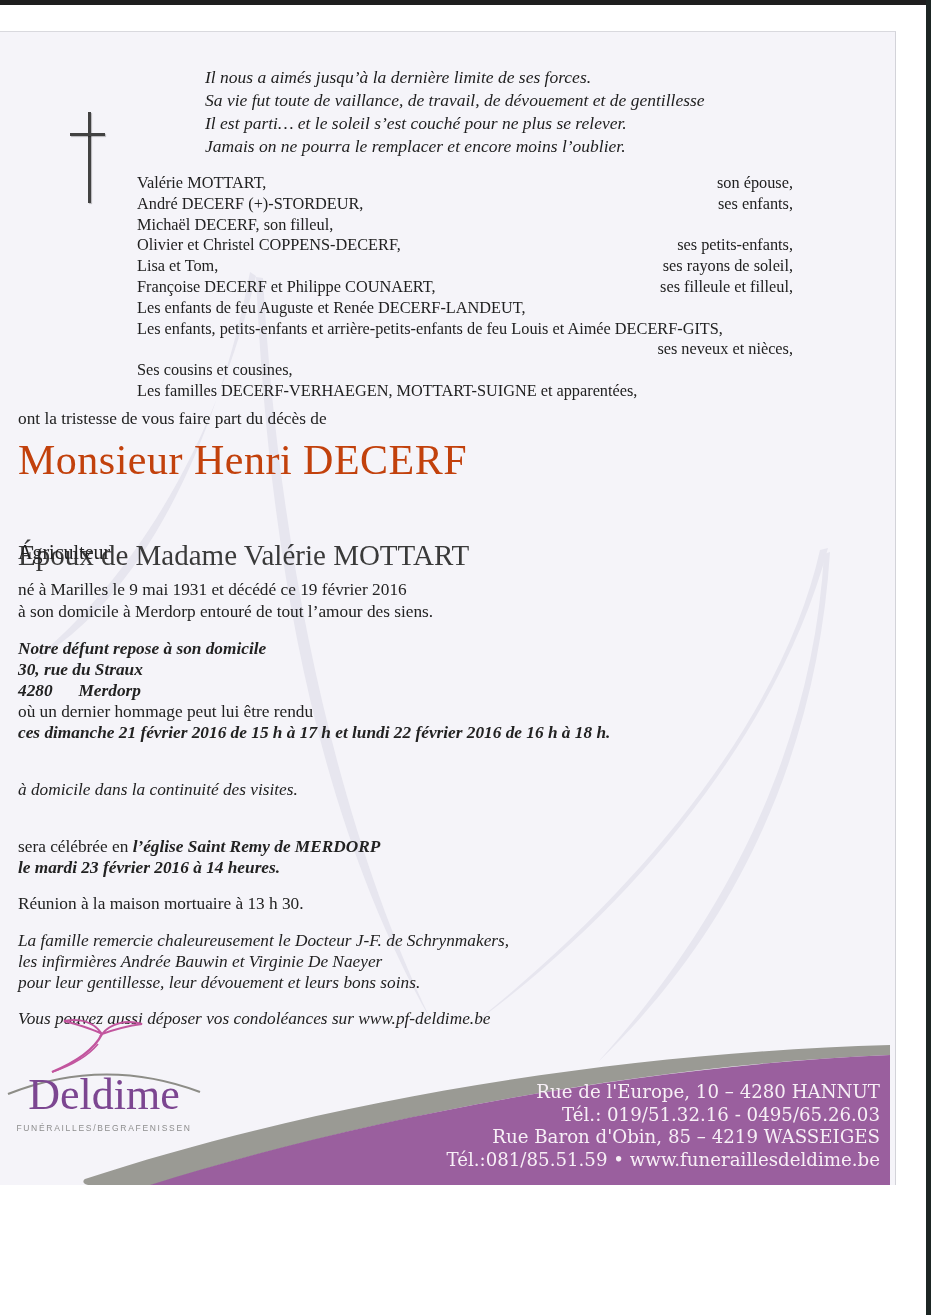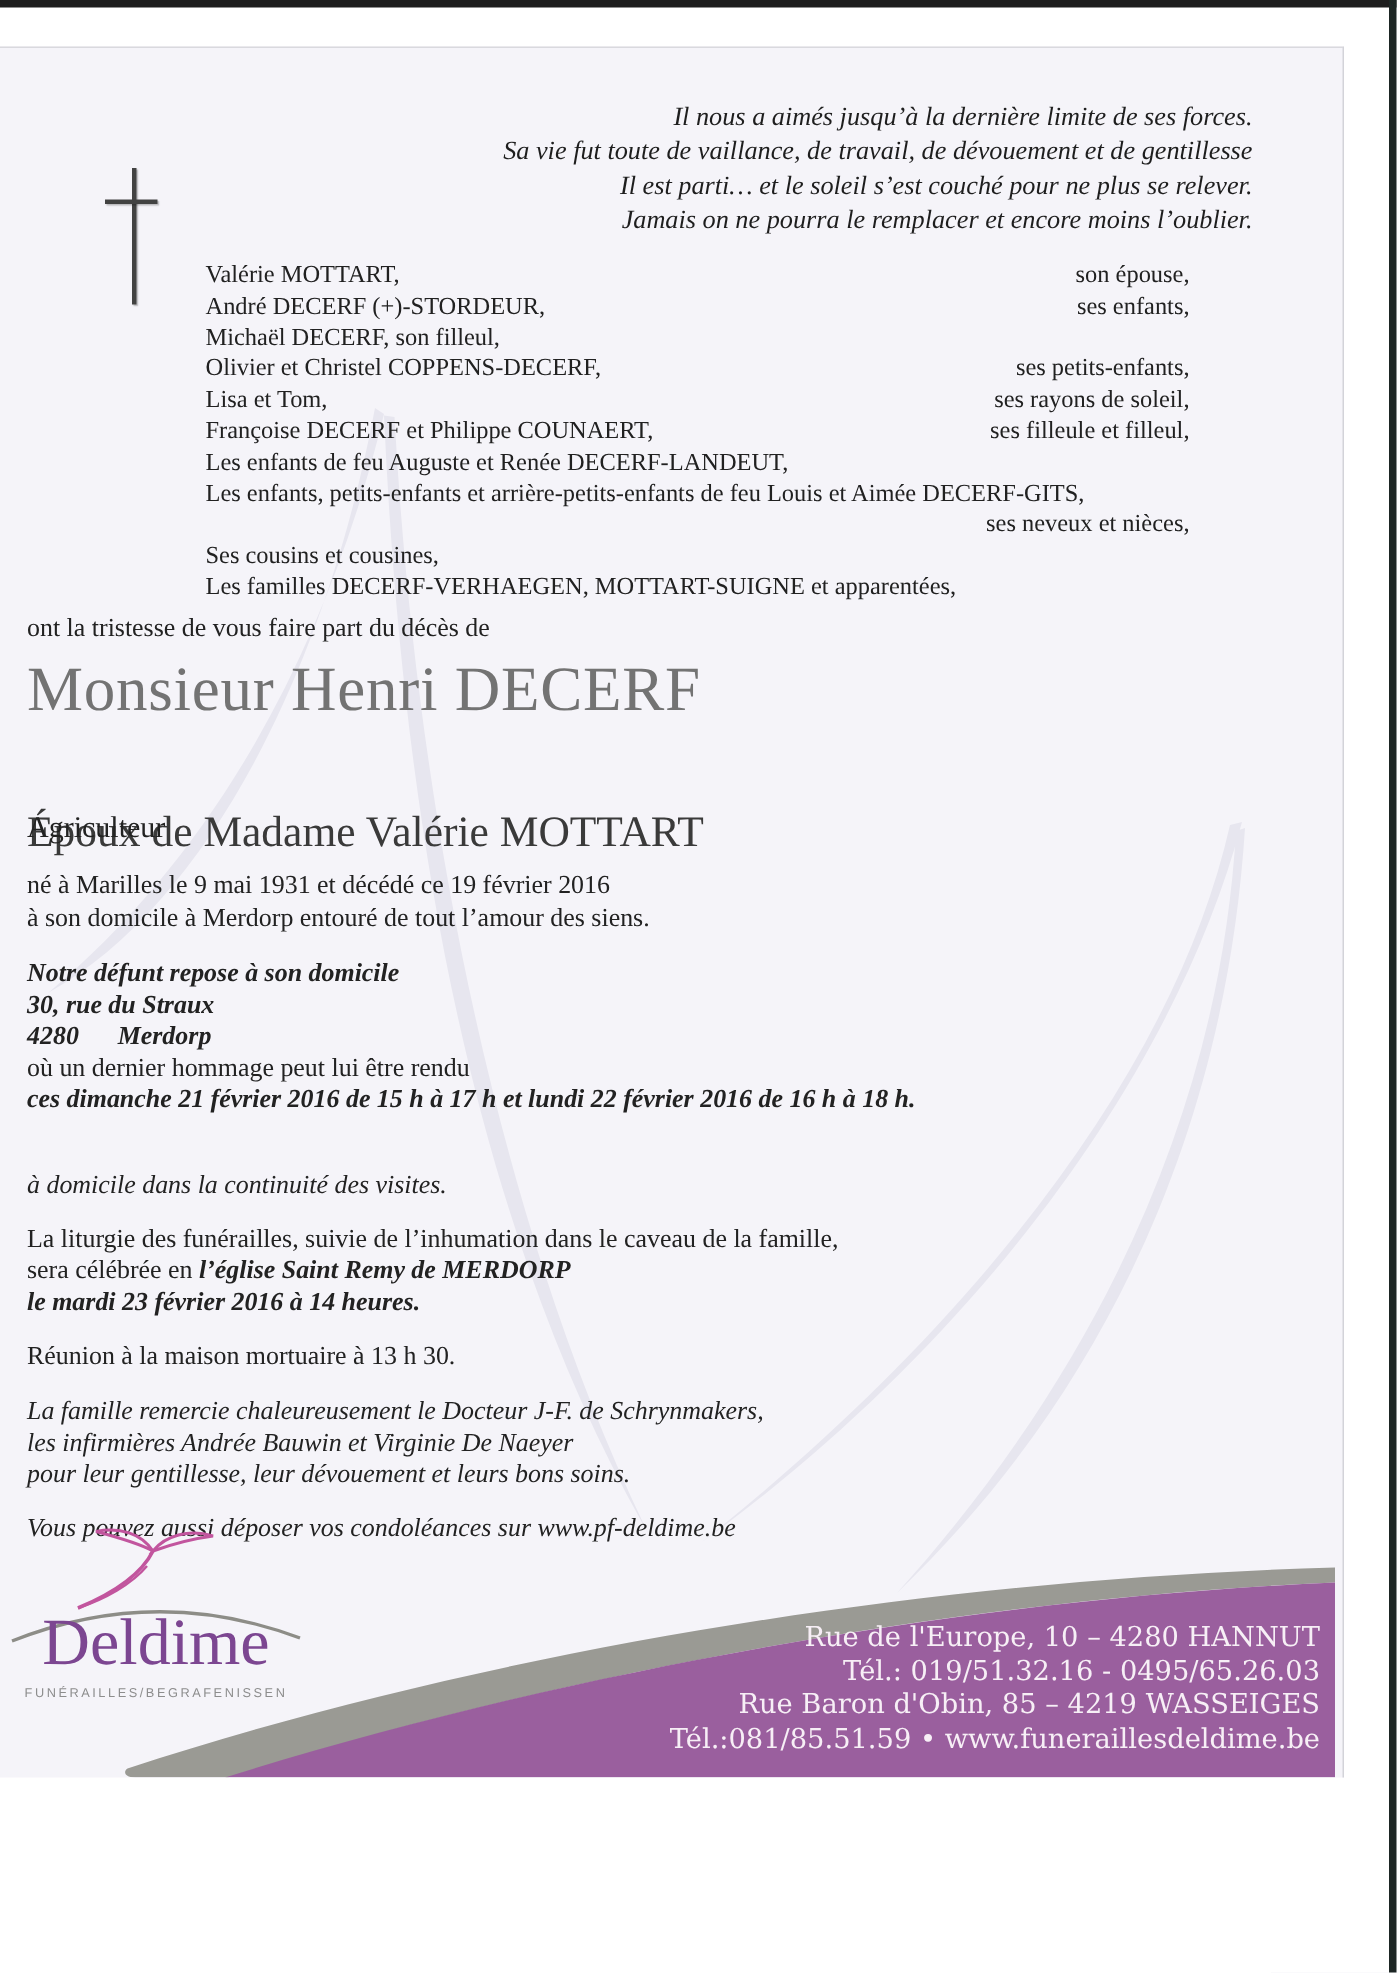--- a/index.html
+++ b/index.html
@@ -13,32 +13,32 @@
     position:absolute;left:0;top:31px;width:895px;height:1153px;
     background:#f5f4f9;border-top:1px solid #d9d9de;border-right:1px solid #d3d3d9;
     overflow:hidden;
   }
   .watermark{position:absolute;left:0;top:190px;width:880px;height:880px;z-index:0;}
   .cross{position:absolute;left:0;top:0;z-index:2;}
   .cross .v{position:absolute;left:88px;top:80px;width:3px;height:91px;background:#424242;box-shadow:1px 1px 1px rgba(0,0,0,.25);}
   .cross .h{position:absolute;left:70px;top:101px;width:35px;height:3px;background:#424242;box-shadow:1px 1px 1px rgba(0,0,0,.25);}
   .epigraph{
     position:absolute;left:205px;top:34px;width:630px;z-index:2;
-    text-align:right;font-style:italic;font-size:17.5px;line-height:23px;color:#1e1e1e;
+    text-align:left;font-style:italic;font-size:17.5px;line-height:23px;color:#1e1e1e;
   }
   .family{position:absolute;left:137px;top:141px;width:656px;z-index:2;font-size:16.3px;line-height:20.8px;color:#212121;}
   .frow{display:flex;justify-content:space-between;}
   .frow .l{white-space:nowrap;}
   .frow .r{white-space:nowrap;text-align:right;}
   .cline{position:absolute;left:18px;width:900px;text-align:left;z-index:2;color:#222;}
   .sz17{font-size:17.3px;}
   .it{font-style:italic;}
   .bi{font-style:italic;font-weight:700;}
   .pre{white-space:pre;}
-  .main-title{font-size:42px;color:#737373;letter-spacing:.5px;}
+  .main-title{font-size:42px;color:#c2410c;letter-spacing:.5px;}
   .sub-title{font-size:29px;color:#3a3a3a;margin-top:44px;}
   .occupation{font-size:20px;}
   .swoosh{position:absolute;left:0;top:1008px;width:890px;height:145px;z-index:1;}
   .logo{position:absolute;left:6px;top:984px;width:196px;z-index:3;text-align:center;}
   .logo-bird{position:absolute;left:30px;top:0px;width:130px;height:58px;}
   .logo-arc{position:absolute;left:0px;top:52px;width:196px;height:28px;}
   .logo-name{
     position:absolute;left:0px;top:56px;width:196px;text-align:center;
     font-family:Liberation Serif, serif;font-size:44px;line-height:46px;color:#7c4691;
   }
@@ -133,21 +133,20 @@
   <div class="cline sz17" style="top:570px">à son domicile à Merdorp entouré de tout l’amour des siens.</div>
 
   <div class="cline sz17 bi" style="top:607px">Notre défunt repose à son domicile</div>
   <div class="cline sz17 bi" style="top:628px">30, rue du Straux</div>
   <div class="cline sz17 bi pre" style="top:649px">4280      Merdorp</div>
   <div class="cline sz17" style="top:670px">où un dernier hommage peut lui être rendu</div>
   <div class="cline sz17 bi" style="top:691px">ces dimanche 21 février 2016 de 15 h à 17 h et lundi 22 février 2016 de 16 h à 18 h.</div>
 
   <div class="cline sz17 it" style="top:748px">à domicile dans la continuité des visites.</div>
 
-  <div class="cline sz17" style="top:784px">La liturgie des funérailles, suivie de l’inhumation dans le caveau de la famille,</div>
   <div class="cline sz17" style="top:805px"><span>sera célébrée en </span><span class="bi">l’église Saint Remy de MERDORP</span></div>
   <div class="cline sz17 bi" style="top:826px">le mardi 23 février 2016 à 14 heures.</div>
 
   <div class="cline sz17" style="top:862px">Réunion à la maison mortuaire à 13 h 30.</div>
 
   <div class="cline sz17 it" style="top:899px">La famille remercie chaleureusement le Docteur J-F. de Schrynmakers,</div>
   <div class="cline sz17 it" style="top:920px">les infirmières Andrée Bauwin et Virginie De Naeyer</div>
   <div class="cline sz17 it" style="top:941px">pour leur gentillesse, leur dévouement et leurs bons soins.</div>
 
   <div class="cline sz17 it" style="top:977px">Vous pouvez aussi déposer vos condoléances sur www.pf-deldime.be</div>

